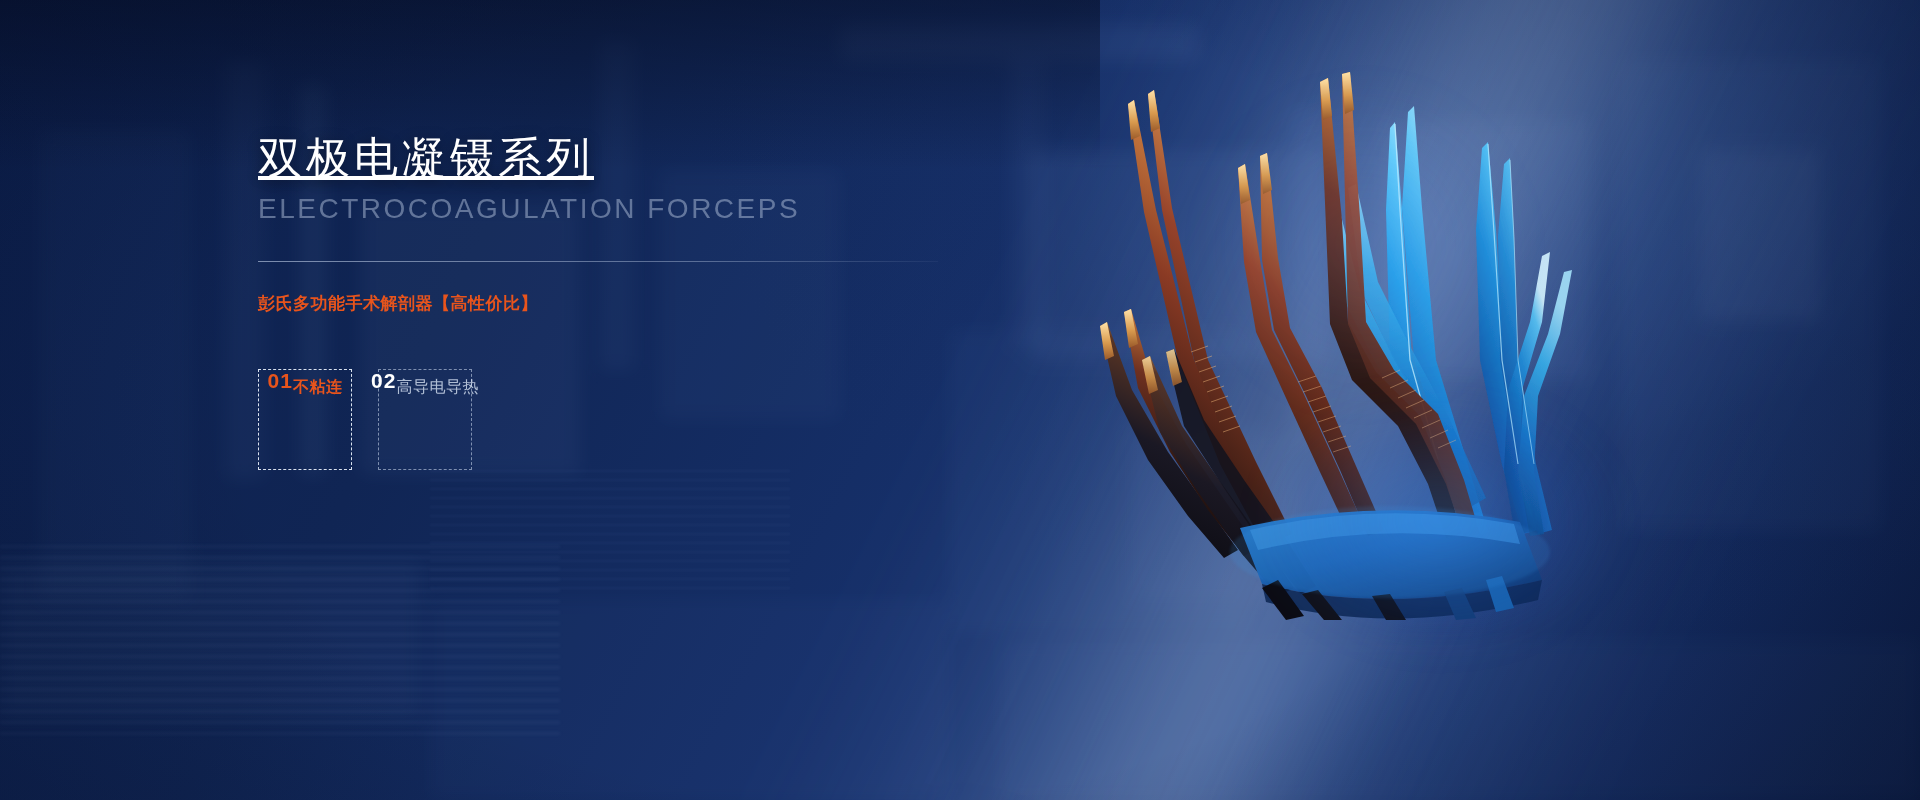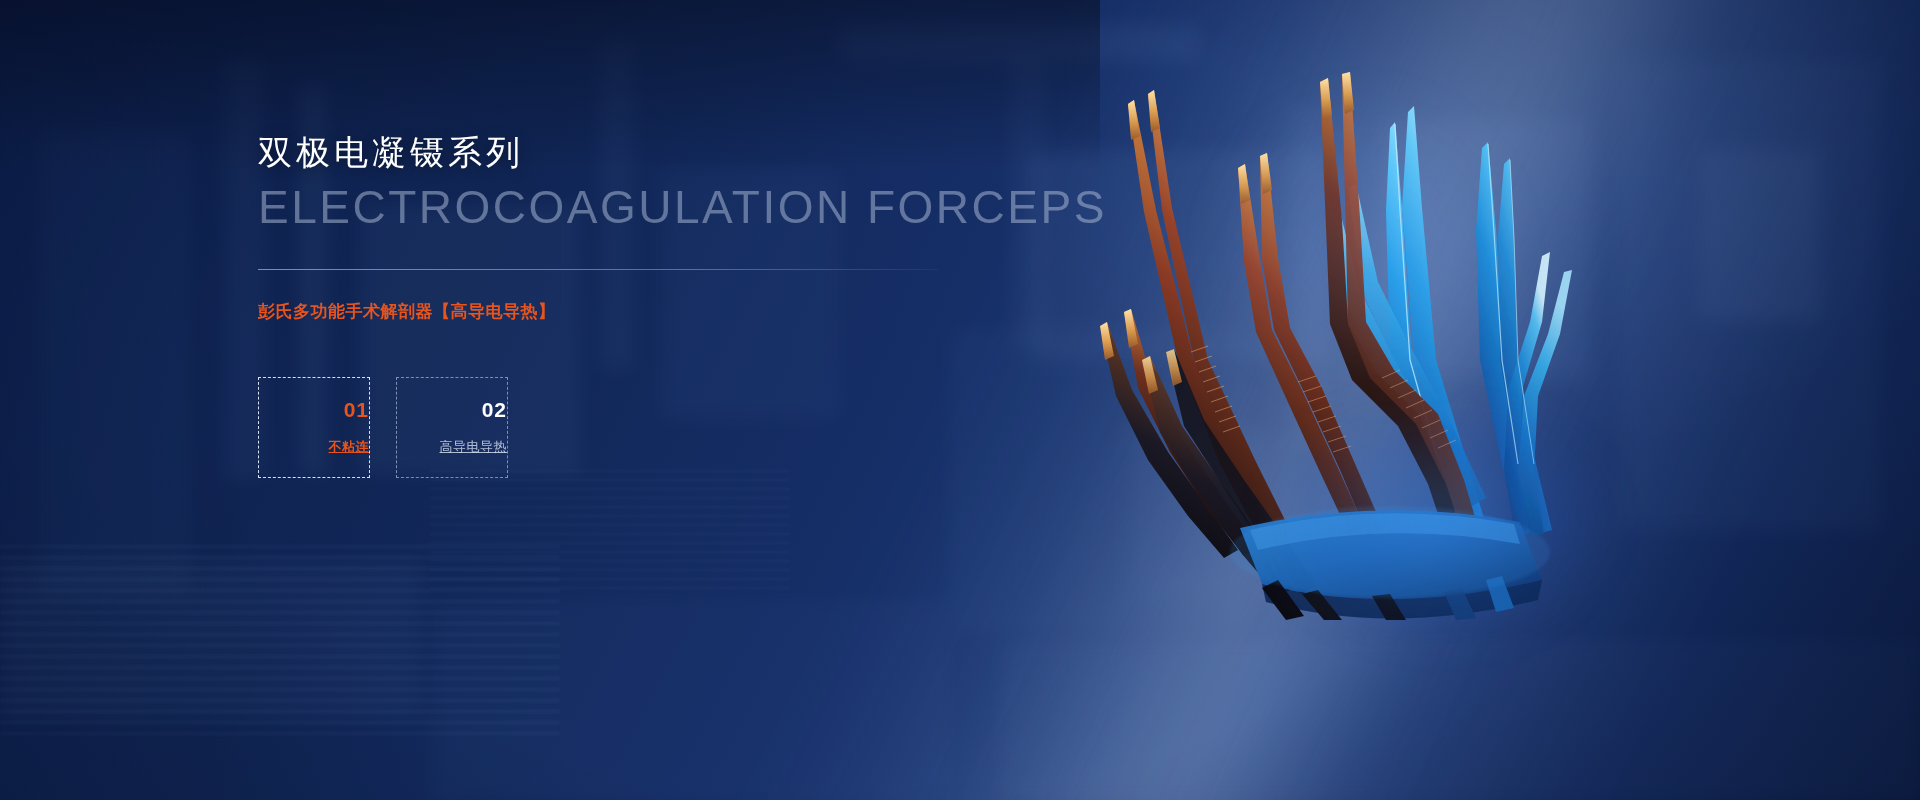--- a/index.html
+++ b/index.html
@@ -97,59 +97,60 @@
   .top-dark {
     position:absolute; left:0; top:0; width:1100px; height:170px;
     background:linear-gradient(180deg, rgba(5,12,34,0.55), rgba(5,12,34,0));
     pointer-events:none;
   }
 
   
   .content { position:absolute; left:258px; top:132px; width:860px; z-index:20; }
 
   .title-cn {
-    font-size:34px; letter-spacing:4px; color:#ffffff; font-weight:400;
+    font-size:44px; letter-spacing:4px; color:#ffffff; font-weight:400;
     line-height:1.18; white-space:nowrap;
     text-shadow:0 2px 14px rgba(0,0,0,0.45);
+    text-decoration:underline;
   }
   .title-en {
     margin-top:10px;
-    font-size:46px; letter-spacing:2.5px; font-weight:300;
+    font-size:28px; letter-spacing:2.5px; font-weight:300;
     color:rgba(171,186,212,0.52);
     white-space:nowrap; line-height:1.1;
   }
   .divider {
     margin-top:36px; width:680px; height:1px;
     background:linear-gradient(90deg, rgba(190,205,230,0.62) 0%, rgba(190,205,230,0.40) 65%, rgba(190,205,230,0.05) 100%);
   }
   .subtitle-cn {
     margin-top:30px;
     font-size:17px; font-weight:700; letter-spacing:0.5px;
     color:#e8541c; white-space:nowrap;
   }
 
   
   .features { display:flex; margin-top:54px; }
   .feat {
-    width:112px; height:101px;
+    width:94px; height:101px;
     border:1px dashed rgba(196,210,232,0.60);
-    display:flex; flex-direction:column;
-    align-items:flex-end; justify-content:center;
+    display:flex; flex-direction:row;
+    align-items:flex-start; justify-content:center;
     margin-right:26px;
     position:relative;
   }
   .feat:last-child { margin-right:0; }
   .feat.active { border-color:rgba(235,242,252,0.92); }
   .feat .num {
     font-size:21px; font-weight:700; letter-spacing:1px;
     color:#ffffff; line-height:1;
   }
   .feat .lbl {
-    margin-top:18px; font-size:13px; letter-spacing:0.5px;
-    color:rgba(215,226,242,0.80); white-space:nowrap;text-decoration:underline;
+    margin-top:7px; font-size:16px; letter-spacing:0.5px;
+    color:rgba(215,226,242,0.80); white-space:nowrap;
   }
   .feat.active .num { color:#e8541c; }
   .feat.active .lbl { color:#e8541c; font-weight:700; }
 
   
   .product { position:absolute; left:1090px; top:60px; width:620px; height:560px; z-index:15; }
   .product svg { width:100%; height:100%; overflow:visible; }
 
   .glow-blue {
     position:absolute; left:170px; top:330px; width:360px; height:260px;
@@ -367,21 +368,21 @@
   </div>
 
   <div class="content">
 
     <div class="title-cn">双极电凝镊系列</div>
 
     <div class="title-en">ELECTROCOAGULATION FORCEPS</div>
 
     <div class="divider"></div>
 
-    <div class="subtitle-cn">彭氏多功能手术解剖器【高导电导热】</div>
+    <div class="subtitle-cn">彭氏多功能手术解剖器【高性价比】</div>
 
     <div class="features">
 
       <div class="feat active">
         <div class="num">01</div>
         <div class="lbl">不粘连</div>
       </div>
 
       <div class="feat">
         <div class="num">02</div>

